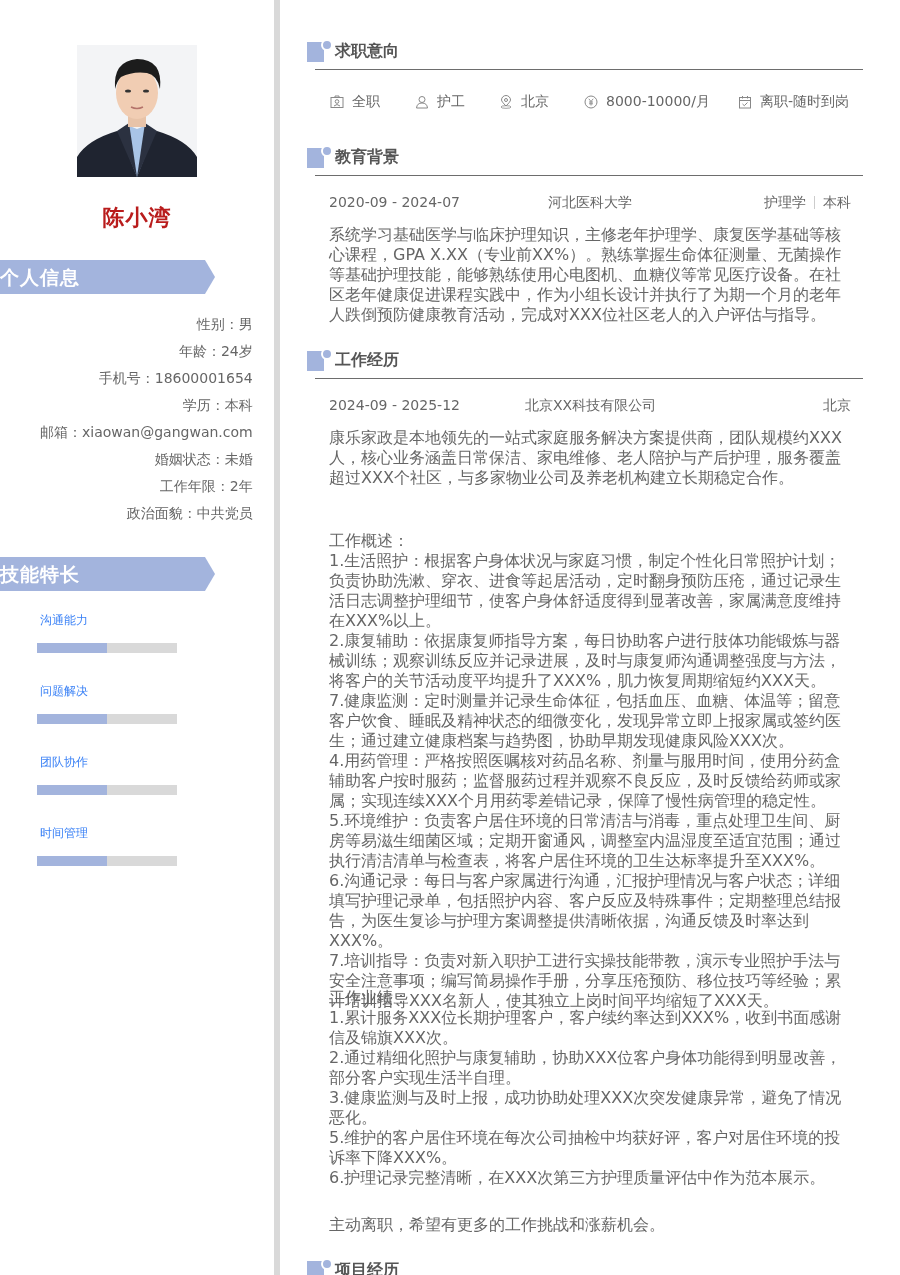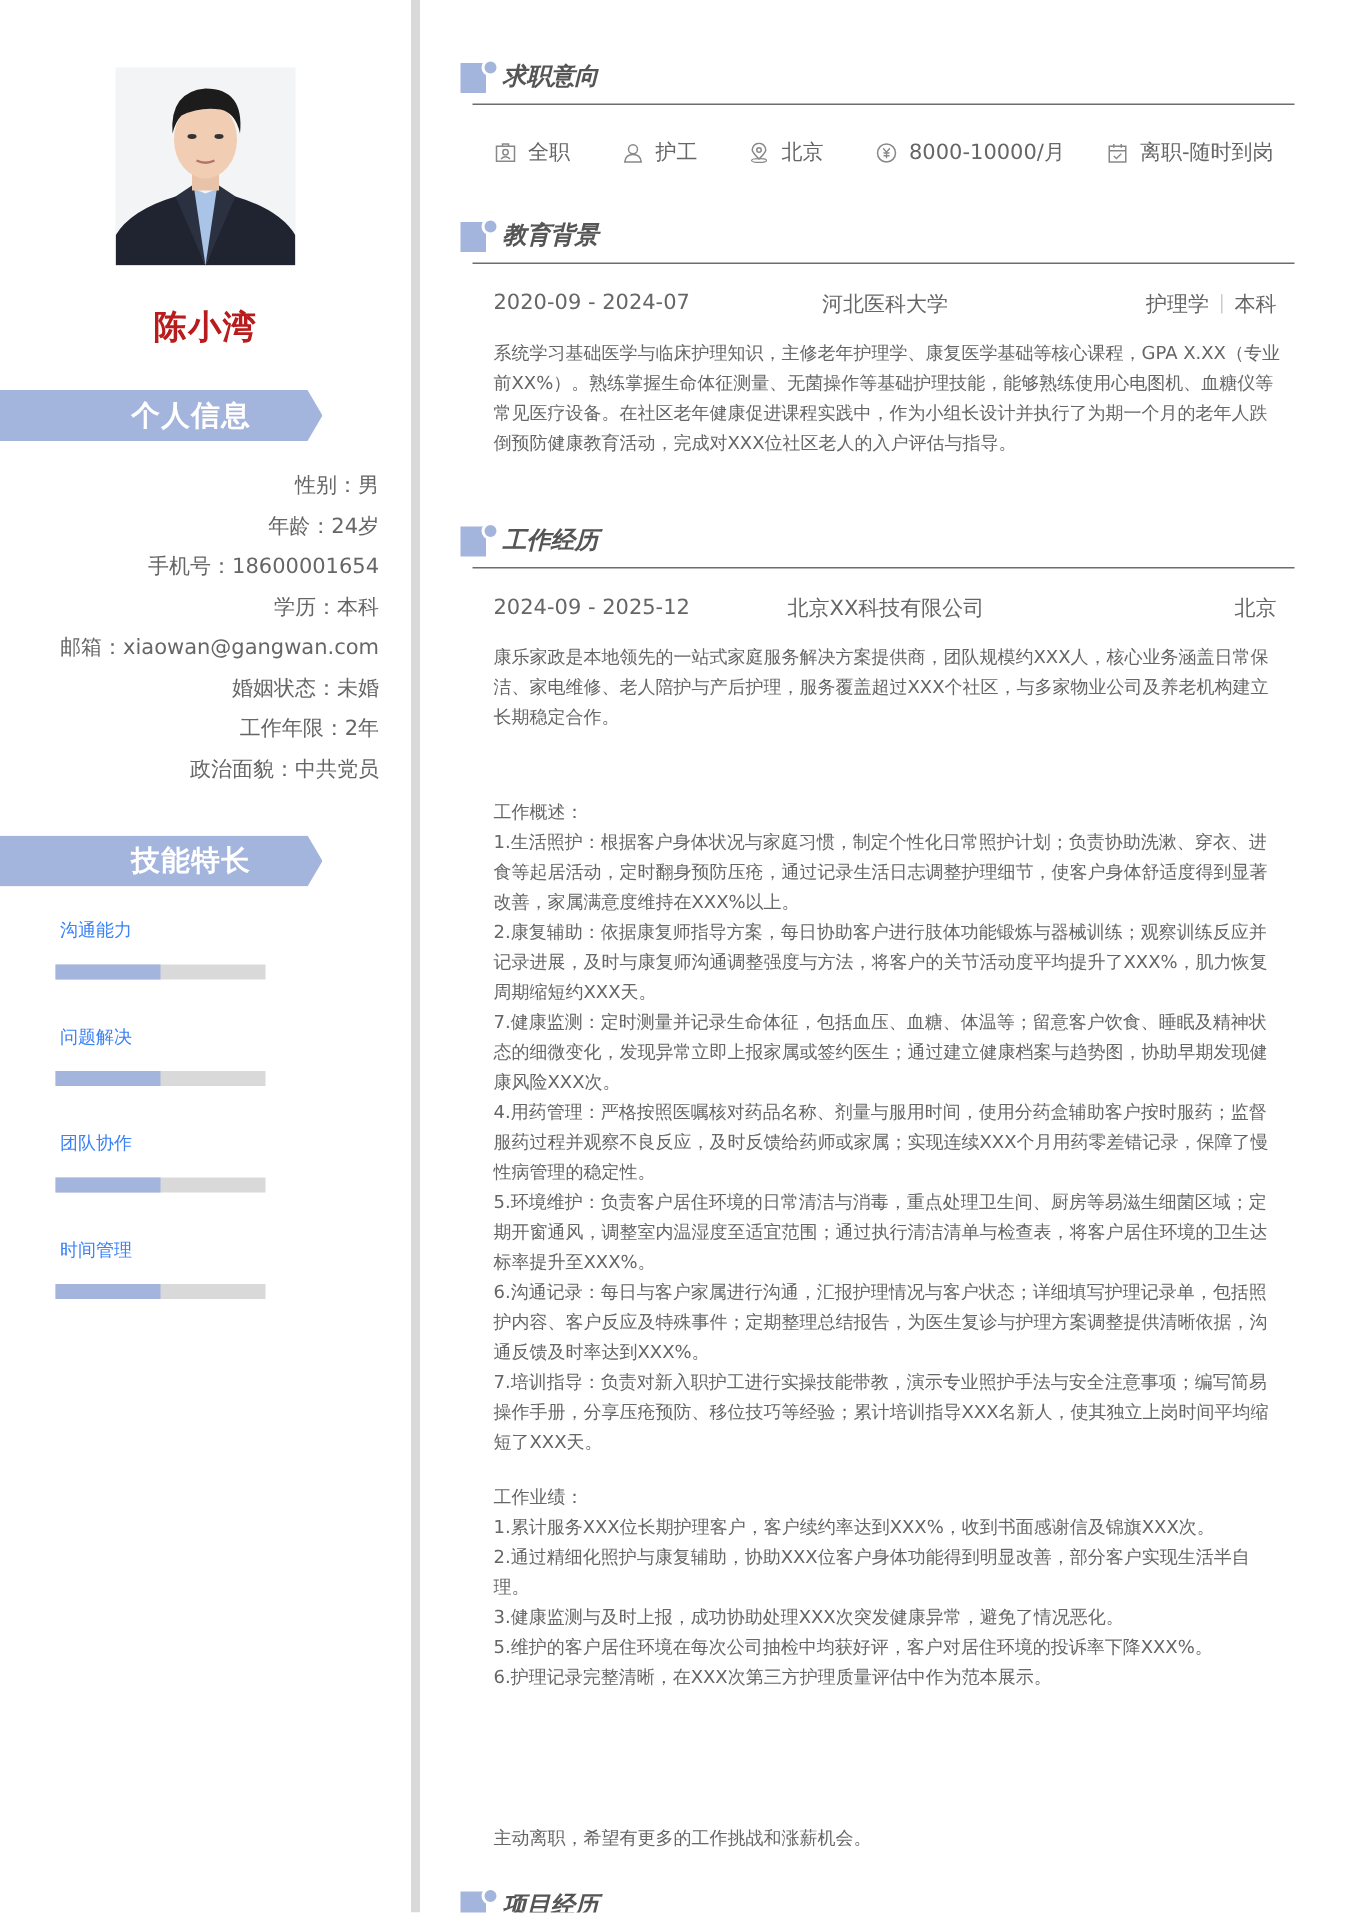--- a/index.html
+++ b/index.html
@@ -8,51 +8,51 @@
 
   
   .sidebar { position: absolute; left: 0; top: 0; width: 274px; height: 1275px; background: #fff; }
   .divider-bar { position: absolute; left: 274px; top: 0; width: 6px; height: 1275px; background: #d9d9d9; }
 
   .photo { position: absolute; left: 77px; top: 45px; width: 120px; height: 132px; background: #f4f5f7; overflow: hidden; }
   .name { position: absolute; left: 0; top: 203px; width: 274px; text-align: center; font-size: 22px; font-weight: bold; color: #b91c1c; letter-spacing: 1px; }
 
   .ribbon { position: absolute; left: 0; width: 215px; height: 34px; background: #a3b4dd;
             clip-path: polygon(0 0, 205px 0, 215px 50%, 205px 100%, 0 100%); }
-  .ribbon span { position: absolute; left: 0; width: 255px; top: 0; line-height: 34px; text-align: center; font-size: 19px; font-weight: bold; color: #fff; letter-spacing: 1px; }
+  .ribbon span { position: absolute; left: 0; width: 255px; top: 0; line-height: 34px; text-align: left; font-size: 19px; font-weight: bold; color: #fff; letter-spacing: 1px; }
   .ribbon.info { top: 260px; }
   .ribbon.skills { top: 557px; }
 
   .info-list { position: absolute; left: 40px; top: 314px; }
   .info-row { font-size: 14px; color: #666; height: 27px; line-height: 20px; white-space: nowrap; text-align: right; }
 
   .skill { position: absolute; left: 40px; width: 140px; }
   .skill-label { font-size: 12px; color: #3b82f6; line-height: 20px; }
   .skill-bar { position: absolute; left: -3px; top: 33px; width: 140px; height: 10px; background: #d9d9d9; }
   .skill-fill { height: 10px; background: #a3b4dd; }
 
   
   .main { position: absolute; left: 306px; top: 0; width: 560px; height: 1275px; }
-  .sec-head { position: absolute; left: 0; width: 557px; height: 30px; font-style: italic; }
+  .sec-head { position: absolute; left: 0; width: 557px; height: 30px; }
   .sec-icon { position: absolute; left: 1px; top: 4px; width: 20px; height: 20px; }
   .sec-icon .sq { position: absolute; left: 0; top: 0; width: 17px; height: 20px; background: #a3b4dd; }
   .sec-icon .dot { position: absolute; left: 14px; top: -3px; width: 8px; height: 8px; border-radius: 50%; background: #a3b4dd; border: 2px solid #fff; box-sizing: content-box; }
   .sec-title { position: absolute; left: 29px; top: 3px; font-size: 16px; font-weight: bold; color: #555; }
   .sec-line { position: absolute; left: 9px; top: 31px; width: 548px; height: 1px; background: #6d6d6d; }
 
   .intent-row { position: absolute; left: 24px; top: 93px; width: 535px; height: 22px; font-size: 14px; color: #666; }
   .intent-item { position: absolute; top: 0; display: flex; align-items: center; white-space: nowrap; }
   .intent-item svg { width: 14px; height: 14px; margin-right: 8px; }
   .row3 { position: absolute; left: 23px; width: 522px; height: 20px; font-size: 14px; color: #666; }
   .row3 .c1 { position: absolute; left: 0; }
   .row3 .c2 { position: absolute; }
   .row3 .c3 { position: absolute; right: 0; }
   .vsep { display: inline-block; width: 1px; height: 13px; background: #ccc; margin: 0 8px; vertical-align: -2px; }
 
-  .para { position: absolute; left: 23px; width: 526px; font-size: 12px; line-height: 20px; color: #666; }
+  .para { position: absolute; left: 23px; width: 526px; font-size: 16px; line-height: 20px; color: #666; }
 </style>
 </head>
 <body>
 
 <div class="sidebar">
   <div class="photo">
     <svg width="120" height="132" viewBox="0 0 120 132">
       <rect width="120" height="132" fill="#f3f4f6"></rect>
 
       <path d="M0 132 L0 112 Q10 95 40 86 L60 92 L80 86 Q110 95 120 112 L120 132 Z" fill="#1f2430"></path>

